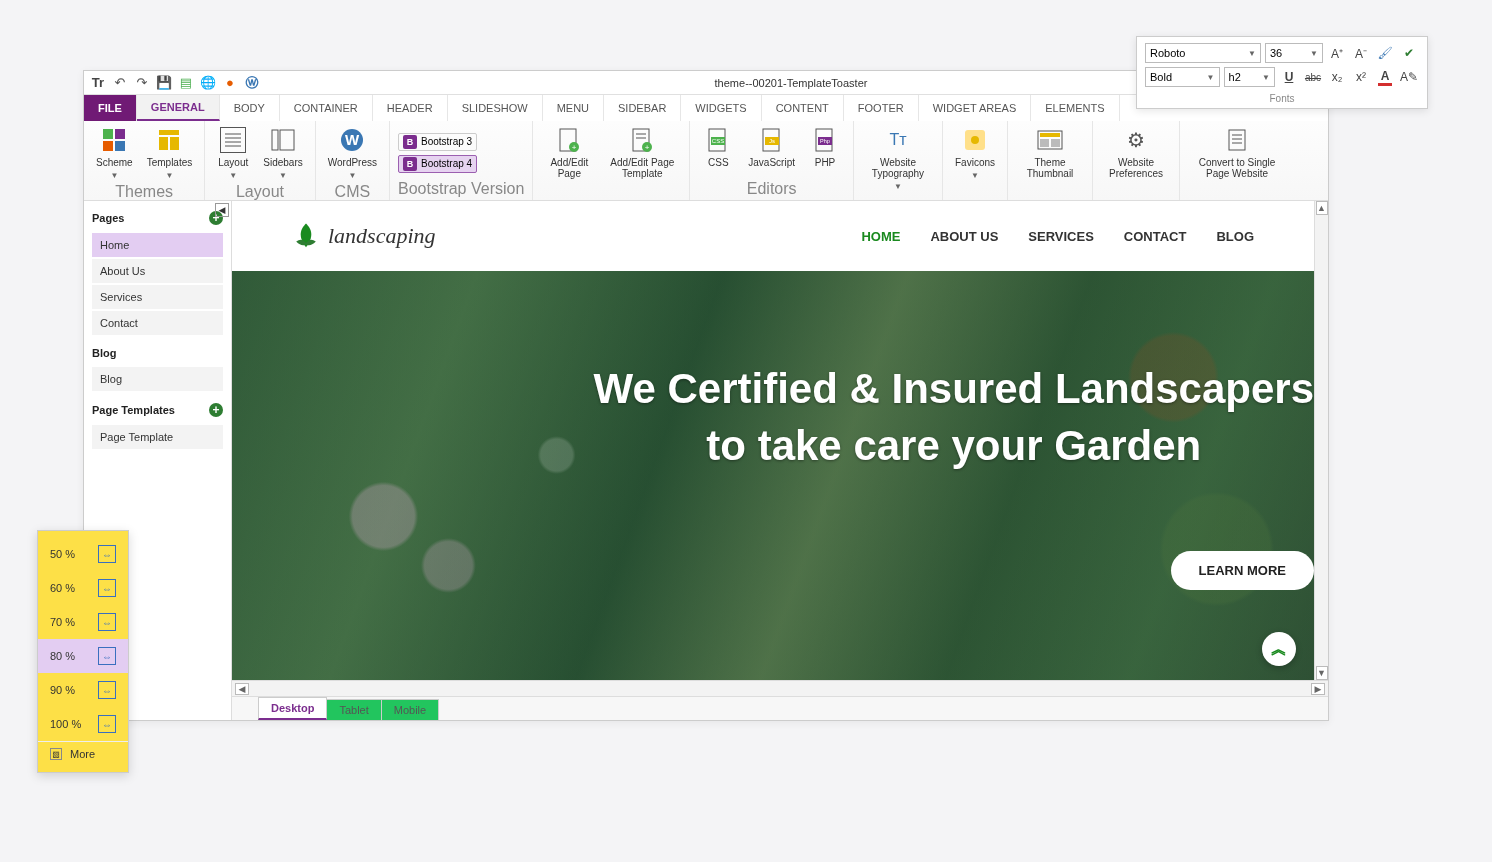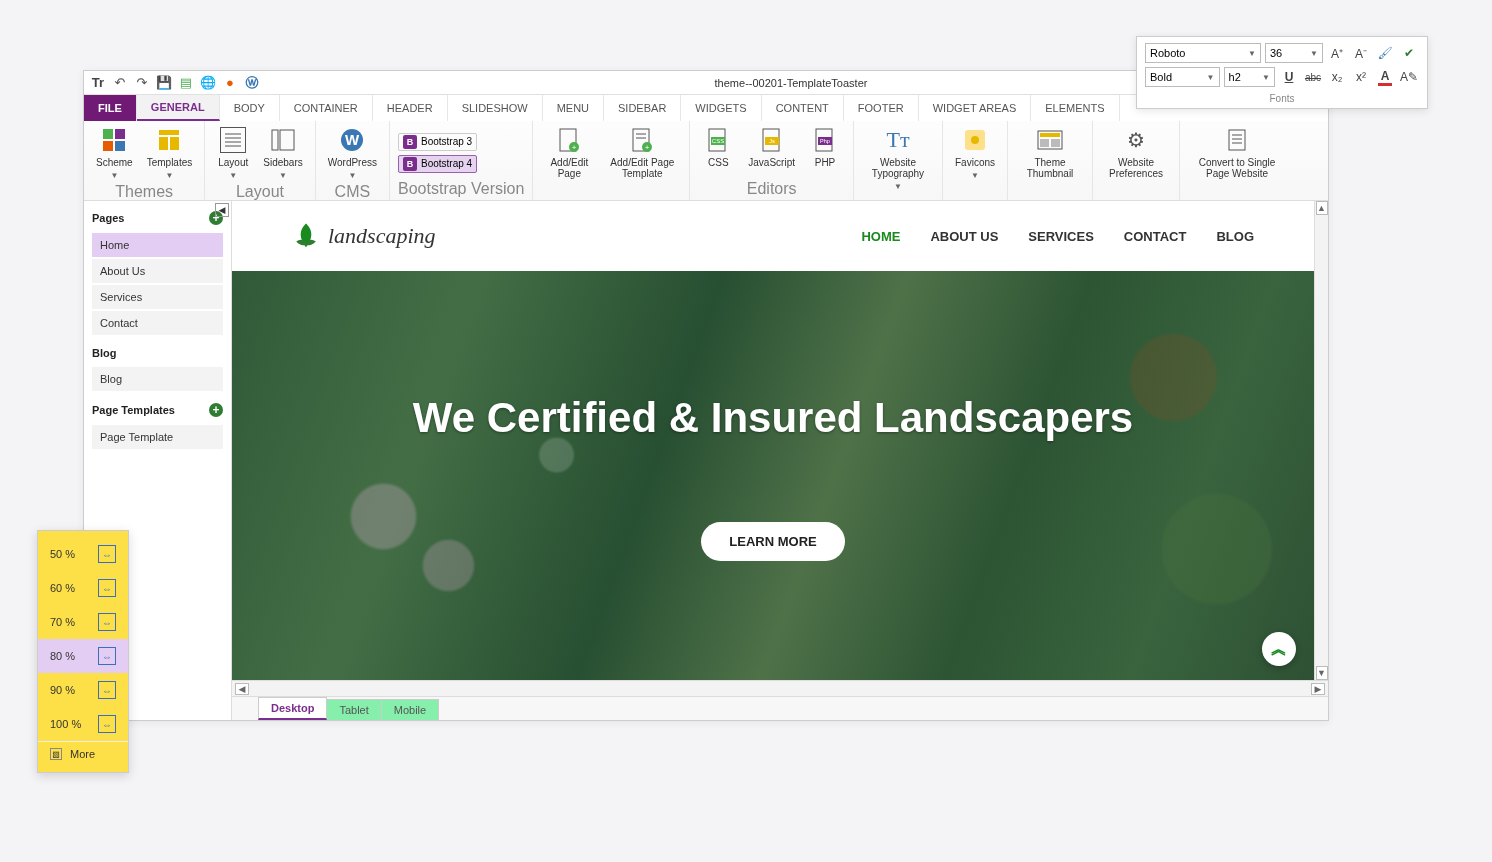--- a/index.html
+++ b/index.html
@@ -45,39 +45,39 @@
 .canvas-scroll { flex: 1; position: relative; overflow: hidden; background: #fff; }
 .website-preview { position: absolute; inset: 0; }
 
 
 .site-header { height: 70px; display: flex; align-items: center; padding: 0 60px; justify-content: space-between; background: #fff; }
 .site-logo { display: flex; align-items: center; gap: 8px; }
 .site-logo svg { width: 28px; height: 28px; }
 .site-logo-text { font-family: "Brush Script MT", cursive; font-size: 22px; font-style: italic; color: #333; }
 .site-nav { display: flex; gap: 30px; font-size: 13px; font-weight: 600; color: #333; }
 .site-nav .nav-link.active { color: #1a8a1f; }
-.hero { position: relative; height: calc(100% - 70px); background: linear-gradient(rgba(24,58,34,0.35), rgba(24,58,34,0.35)), linear-gradient(110deg,#3d6b44 0%, #5a8a58 20%, #2f5a3a 40%, #6c8f5d 55%, #38623d 70%, #4a7a4c 85%, #3a5c3e 100%); display: flex; flex-direction: column; align-items: center; justify-content: center; color: #fff; text-align: center; gap: 28px; }
+.hero { position: relative; height: calc(100% - 70px); background: linear-gradient(rgba(24,58,34,0.35), rgba(24,58,34,0.35)), linear-gradient(110deg,#3d6b44 0%, #5a8a58 20%, #2f5a3a 40%, #6c8f5d 55%, #38623d 70%, #4a7a4c 85%, #3a5c3e 100%); display: flex; flex-direction: column; align-items: flex-end; justify-content: center; color: #fff; text-align: center; gap: 28px; }
 .hero::before { content:""; position:absolute; inset:0; background:
   radial-gradient(circle at 14% 60%, rgba(210,170,200,0.32) 0 3.2%, transparent 3.6%),
   radial-gradient(circle at 20% 72%, rgba(210,170,200,0.28) 0 2.6%, transparent 3%),
   radial-gradient(circle at 30% 45%, rgba(255,255,255,0.16) 0 2%, transparent 2.4%),
   radial-gradient(circle at 87% 26%, rgba(120,80,40,0.3) 0 4.2%, transparent 4.6%),
   radial-gradient(circle at 91% 68%, rgba(70,110,60,0.4) 0 5.2%, transparent 5.6%);
   mix-blend-mode: normal; }
 .hero h1 { font-size: 42px; font-weight: 700; line-height: 1.35; text-shadow: 0 1px 3px rgba(0,0,0,0.4); position: relative; z-index: 1; }
 .hero-btn { margin-top: 48px; background: #fff; color: #222; font-size: 13px; font-weight: 700; padding: 12px 28px; border-radius: 28px; border: none; cursor: pointer; position: relative; z-index: 1; }
 .scroll-up-fab { position: absolute; right: 18px; bottom: 14px; width: 34px; height: 34px; border-radius: 50%; background: #fff; display: flex; align-items: center; justify-content: center; color: #1a8a1f; font-size: 16px; box-shadow: 0 2px 6px rgba(0,0,0,0.25); cursor: pointer; z-index: 2; }
 
 
 .h-scroll { height: 16px; background: #f3f3f3; border-top: 1px solid #ddd; display: flex; align-items: center; justify-content: space-between; padding: 0 3px; font-size: 9px; color: #666; }
 .h-scroll .h-arrow { width: 14px; height: 12px; border: 1px solid #bbb; background: #fff; display: flex; align-items: center; justify-content: center; cursor: pointer; }
 
 
 .device-tabs { height: 24px; background: #f7f7f7; border-top: 1px solid #ddd; display: flex; align-items: end; gap: 0; padding-left: 26px; font-size: 11px; }
-.dev-tab { padding: 4px 12px; border: 1px solid #ccc; background: #86efac; color: #555; cursor: pointer; border-bottom: none; }
+.dev-tab { padding: 4px 12px; border: 1px solid #ccc; background: #22c55e; color: #555; cursor: pointer; border-bottom: none; }
 .dev-tab.active { color: #7b2d8e; font-weight: 600; border-bottom: 2px solid #7b2d8e; background: #fff; }
 
 .right-scroll { width: 14px; background: #f3f3f3; border-left: 1px solid #ddd; display: flex; flex-direction: column; justify-content: space-between; align-items:center; font-size:9px; color:#666; }
 .right-scroll .v-arrow { width:12px; height:14px; border:1px solid #bbb; background:#fff; display:flex; align-items:center; justify-content:center; cursor:pointer; }
 
 
 .zoom-popup { position: absolute; left: 37px; top: 530px; width: 92px; background: #fde047; border: 1px solid #ccc; box-shadow: 0 3px 10px rgba(0,0,0,0.15); padding: 6px 0; }
 .zoom-item { display: flex; align-items: center; justify-content: space-between; padding: 8px 12px; font-size: 11px; color: #333; cursor: pointer; }
 .zoom-item.active { background: #e3cdf2; }
 .zoom-item .zicon { width: 18px; height: 18px; border: 1px solid #3a6fbf; display: flex; align-items: center; justify-content: center; font-size: 10px; color: #3a6fbf; }
@@ -279,21 +279,21 @@
             </div>
           <span>PHP</span>
         </div>
       </div>
       <div class="ribbon-group-label">Editors</div>
     </div>
 
     <div class="ribbon-group">
       <div class="ribbon-group-items">
         <div class="ribbon-btn">
-          <div class="ribbon-icon" style="color:#3a77b3;font-family:Liberation Serif, serif;font-size:22px">Tᴛ</div>
+          <div class="ribbon-icon" style="color:#3a77b3;font-family:Liberation Sans, sans-serif;font-size:16px">Tᴛ</div>
           <span style="max-width:64px">Website Typography</span>
           <span class="caret">▼</span>
         </div>
       </div>
       <div class="ribbon-group-label">&nbsp;</div>
     </div>
 
     <div class="ribbon-group">
       <div class="ribbon-group-items">
         <div class="ribbon-btn">
@@ -396,20 +396,21 @@
                 <span class="nav-link active">HOME</span>
                 <span class="nav-link">ABOUT US</span>
                 <span class="nav-link">SERVICES</span>
                 <span class="nav-link">CONTACT</span>
                 <span class="nav-link">BLOG</span>
               </div>
             </div>
             <div class="hero">
               <h1>
                 <span>We Certified &amp; Insured Landscapers</span><br>
+                <span>to take care your Garden</span>
               </h1>
               <button class="hero-btn">LEARN MORE</button>
               <div class="scroll-up-fab">
                 <span style="line-height:0.5;font-weight:700">︽</span>
               </div>
             </div>
           </div>
         </div>
         <div class="right-scroll">
           <div class="v-arrow">▲</div>

